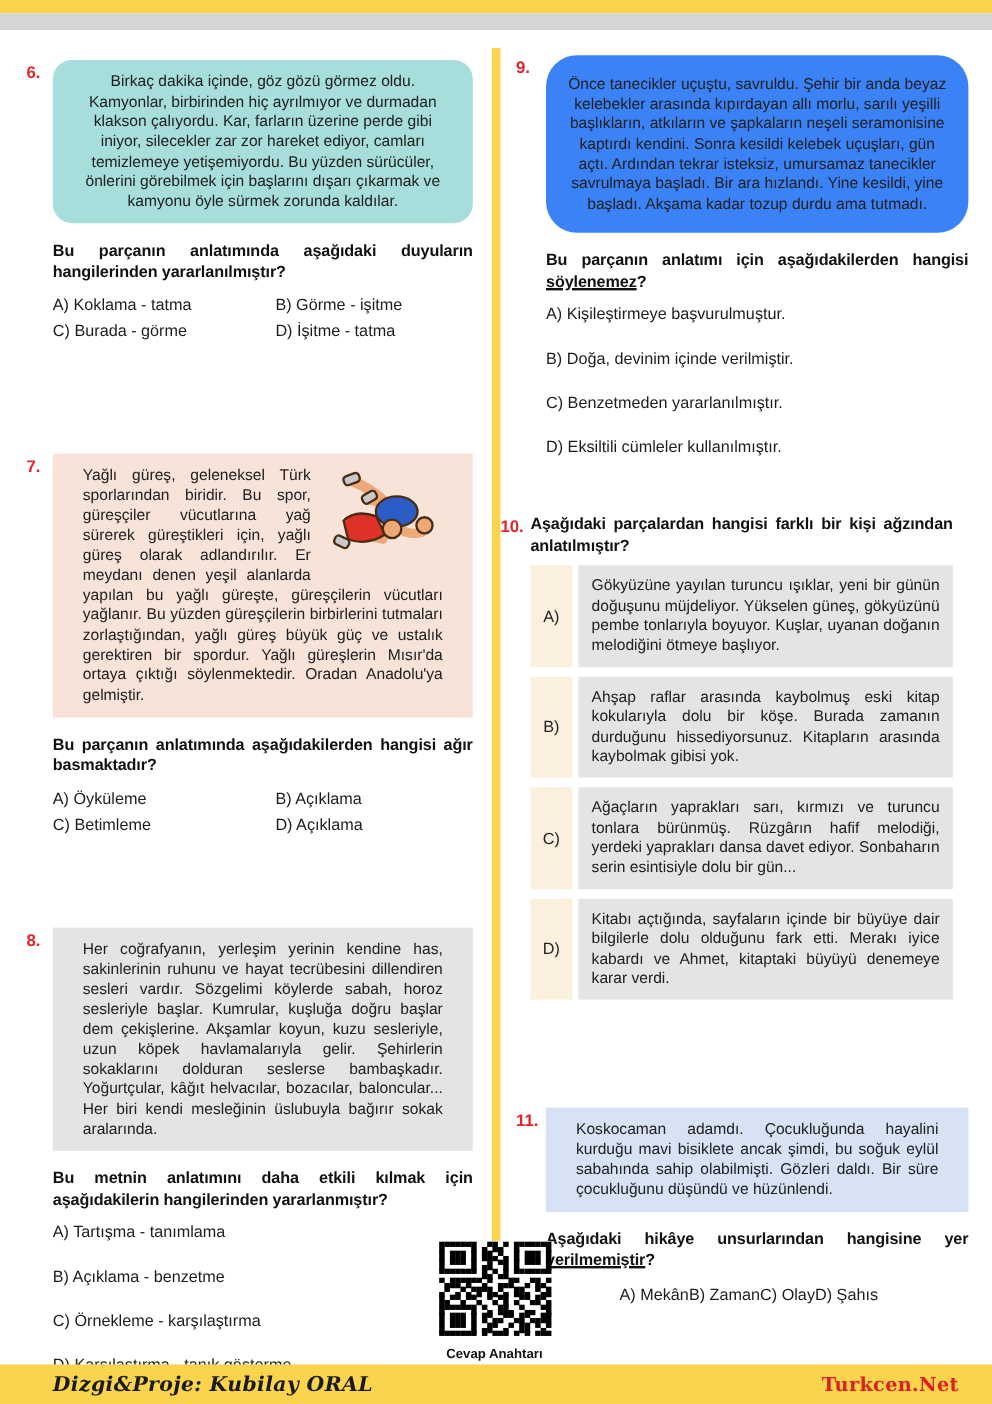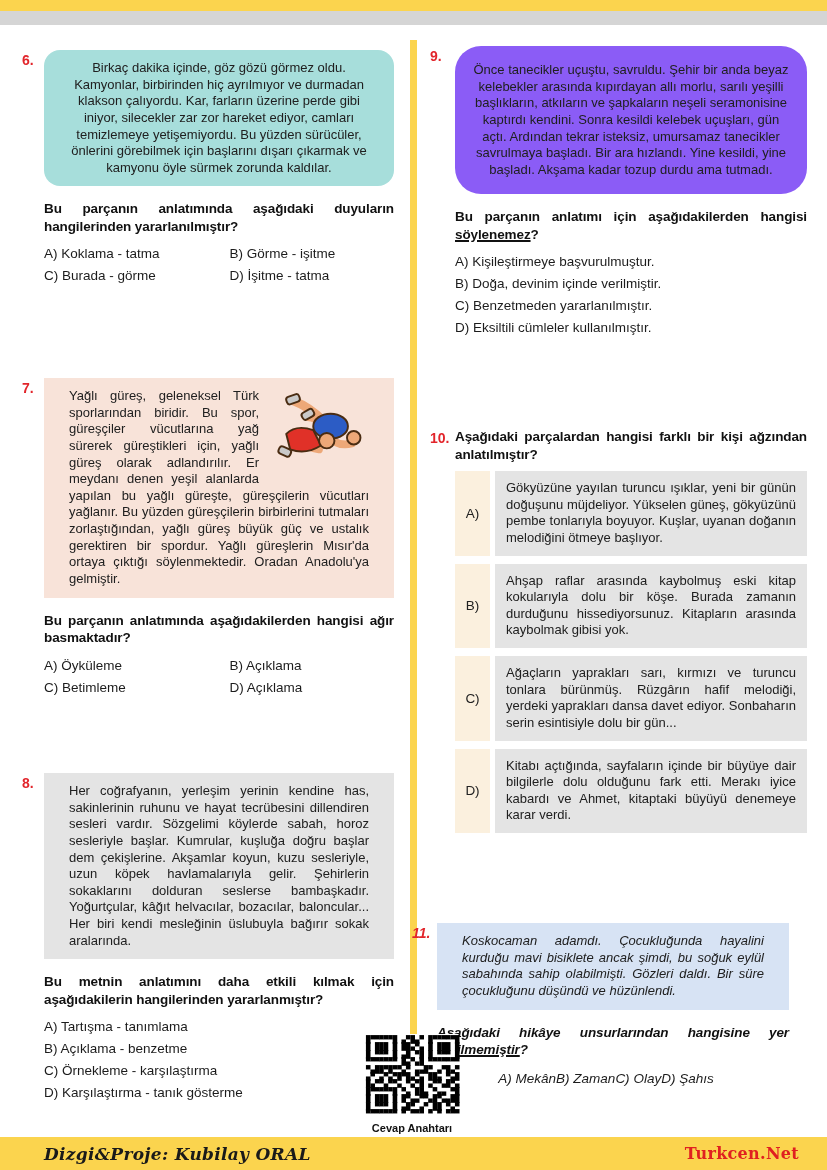--- a/index.html
+++ b/index.html
@@ -33,31 +33,31 @@
   .qnum { color:#e2252b; font-weight:bold; font-size:14px; flex:0 0 22px; padding-top:2px; }
   .qnum.wide { flex:0 0 25px; }
   .qbody { flex:1; min-width:0; }
 
   .passage {
     font-size:13px; line-height:1.28; color:#202020; padding:10px 25px;
   }
   .box-teal  { background:#a7dedb; border-radius:16px; text-align:center; }
   .box-peach { background:#f8e3d9; text-align:justify; }
   .box-gray  { background:#e4e4e4; text-align:justify; }
-  .box-scallop { background:#8b5cf6; border-radius:26px; text-align:center; padding:16px 18px; }
+  .box-scallop { background:#3b82f6; border-radius:26px; text-align:center; padding:16px 18px; }
   .box-blue  { background:#d7e3f4; text-align:justify; }
 
   .stem {
     margin-top:14px; font-weight:bold; font-size:13.5px; line-height:1.3;
     color:#111; text-align:justify; letter-spacing:-0.1px;
   }
   .stem .u { text-decoration:underline; text-decoration-thickness:1.5px; }
 
   .opts2 { margin-top:11px; display:grid; grid-template-columns:53% 47%; row-gap:7px; font-size:13.5px; }
-  .opts1 { margin-top:11px; display:grid; grid-template-columns:100%; row-gap:7px; font-size:13.5px; }
+  .opts1 { margin-top:11px; display:grid; grid-template-columns:100%; row-gap:22px; font-size:13.5px; }
   .optrow { margin-top:12px; display:flex; justify-content:center; font-size:13.5px; padding-right:14px; }
   .opt { color:#1c1c1c; }
 
   
   .wrestlers { float:right; width:106px; height:92px; margin:-2px -4px 2px 8px; }
 
   
   .q10-row { display:flex; align-items:stretch; gap:5px; margin-top:8px; }
   .q10-letter {
     flex:0 0 35px; background:#fbf0de; display:flex; align-items:center; justify-content:center;
@@ -149,21 +149,21 @@
       <div class="stem"><span>Bu parçanın anlatımı için aşağıdakilerden hangisi </span><span class="u">söylenemez</span><span>?</span></div>
       <div class="opts1">
         <div class="opt"><span>A)</span> <span>Kişileştirmeye başvurulmuştur.</span></div>
         <div class="opt"><span>B)</span> <span>Doğa, devinim içinde verilmiştir.</span></div>
         <div class="opt"><span>C)</span> <span>Benzetmeden yararlanılmıştır.</span></div>
         <div class="opt"><span>D)</span> <span>Eksiltili cümleler kullanılmıştır.</span></div>
       </div>
     </div>
   </div>
 
-  <div class="q" style="left:430px; top:428px; width:377px;">
+  <div class="q" style="left:417px; top:428px; width:377px;">
     <div class="qnum wide">10.</div>
     <div class="qbody">
       <div class="stem" style="margin-top:0;">Aşağıdaki parçalardan hangisi farklı bir kişi ağzından anlatılmıştır?</div>
       <div style="margin-top:6px;">
         <div class="q10-row">
           <div class="q10-letter">A)</div>
           <div class="q10-text">Gökyüzüne yayılan turuncu ışıklar, yeni bir günün doğuşunu müjdeliyor. Yükselen güneş, gökyüzünü pembe tonlarıyla boyuyor. Kuşlar, uyanan doğanın melodiğini ötmeye başlıyor.</div>
         </div>
         <div class="q10-row">
           <div class="q10-letter">B)</div>
@@ -174,21 +174,21 @@
           <div class="q10-text">Ağaçların yaprakları sarı, kırmızı ve turuncu tonlara bürünmüş. Rüzgârın hafif melodiği, yerdeki yaprakları dansa davet ediyor. Sonbaharın serin esintisiyle dolu bir gün...</div>
         </div>
         <div class="q10-row">
           <div class="q10-letter">D)</div>
           <div class="q10-text">Kitabı açtığında, sayfaların içinde bir büyüye dair bilgilerle dolu olduğunu fark etti. Merakı iyice kabardı ve Ahmet, kitaptaki büyüyü denemeye karar verdi.</div>
         </div>
       </div>
     </div>
   </div>
 
-  <div class="q" style="left:412px; top:923px; width:377px;font-style:italic;">
+  <div class="q" style="left:430px; top:923px; width:377px;">
     <div class="qnum wide">11.</div>
     <div class="qbody">
       <div class="passage box-blue">Koskocaman adamdı. Çocukluğunda hayalini kurduğu mavi bisiklete ancak şimdi, bu soğuk eylül sabahında sahip olabilmişti. Gözleri daldı. Bir süre çocukluğunu düşündü ve hüzünlendi.</div>
       <div class="stem"><span>Aşağıdaki hikâye unsurlarından hangisine yer </span><span class="u">verilmemiştir</span><span>?</span></div>
       <div class="optrow">
         <div class="opt"><span>A)</span> <span>Mekân</span></div>
         <div class="opt"><span>B)</span> <span>Zaman</span></div>
         <div class="opt"><span>C)</span> <span>Olay</span></div>
         <div class="opt"><span>D)</span> <span>Şahıs</span></div>
       </div>

